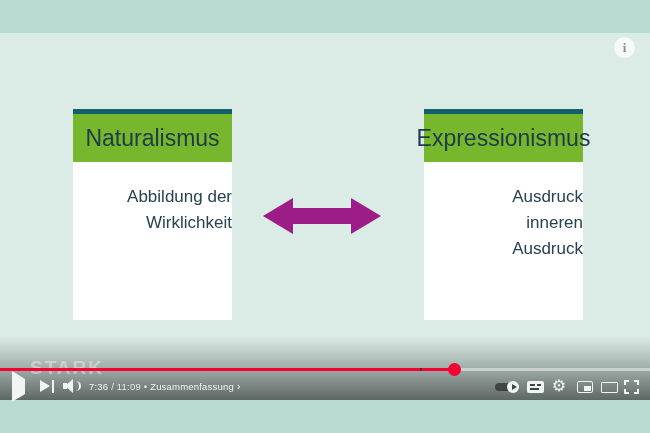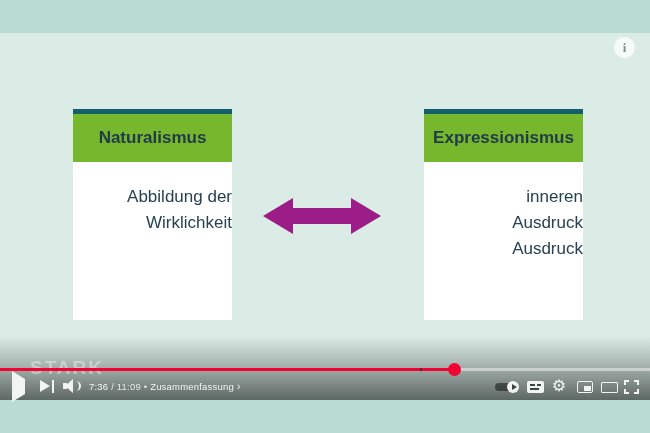--- a/index.html
+++ b/index.html
@@ -19,21 +19,21 @@
     background:rgba(255,255,255,0.75); border:none; color:#7d908c; font-family:"Liberation Serif",serif;
     font-size:13px; font-weight:bold; text-align:center; line-height:21px; cursor:pointer; }
 
   
   .card { position:absolute; top:76px; width:159px; height:211px; background:#ffffff;
     box-shadow:0 0 0 0 transparent; }
   .card-left { left:73px; }
   .card-right { left:424px; }
   .card-topbar { height:5px; background:#14606a; }
   .card-header { height:48px; background:#76b72d; display:flex; align-items:center; justify-content:center; }
-  .card-header span { font-size:17px; font-weight:bold; color:#203c49; }
+  .card-header span { font-size:23px; font-weight:normal; color:#203c49; }
   .card-body { padding-top:22px; text-align:right; }
   .card-body .line { font-size:17px; line-height:26px; color:#274250; }
 
   
   .arrow { position:absolute; left:263px; top:165px; width:118px; height:36px; }
   .arrow .shaft { position:absolute; left:26px; right:26px; top:10px; height:16px; background:#9c1d87; }
   .arrow .head-l { position:absolute; left:0; top:0; width:0; height:0;
     border-top:18px solid transparent; border-bottom:18px solid transparent; border-right:30px solid #9c1d87; }
   .arrow .head-r { position:absolute; right:0; top:0; width:0; height:0;
     border-top:18px solid transparent; border-bottom:18px solid transparent; border-left:30px solid #9c1d87; }
@@ -132,22 +132,22 @@
       <span class="shaft"></span>
       <span class="head-r"></span>
     </div>
 
     <div class="card card-right">
       <div class="card-topbar"></div>
       <div class="card-header">
         <span>Expressionismus</span>
       </div>
       <div class="card-body">
+        <div class="line">Ausdruck</div>
         <div class="line">inneren</div>
-        <div class="line">Ausdruck</div>
         <div class="line">Ausdruck</div>
       </div>
     </div>
 
     <div class="ctrl-gradient"></div>
 
     <div class="watermark">STARK</div>
 
     <div class="progress">
       <div class="track"></div>

